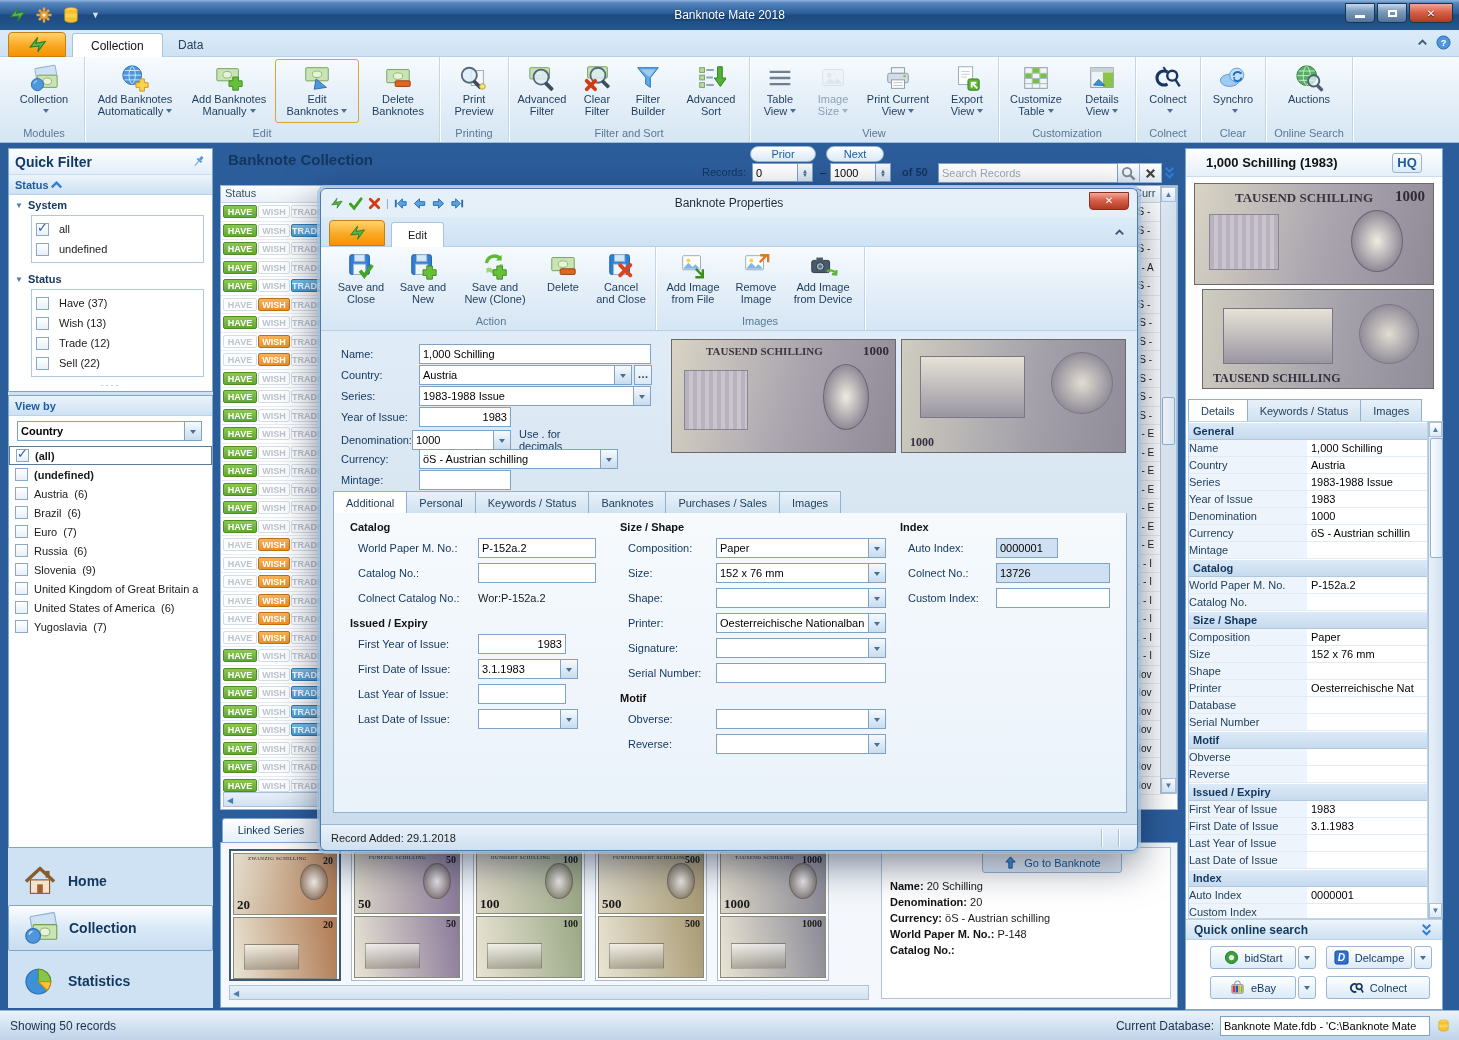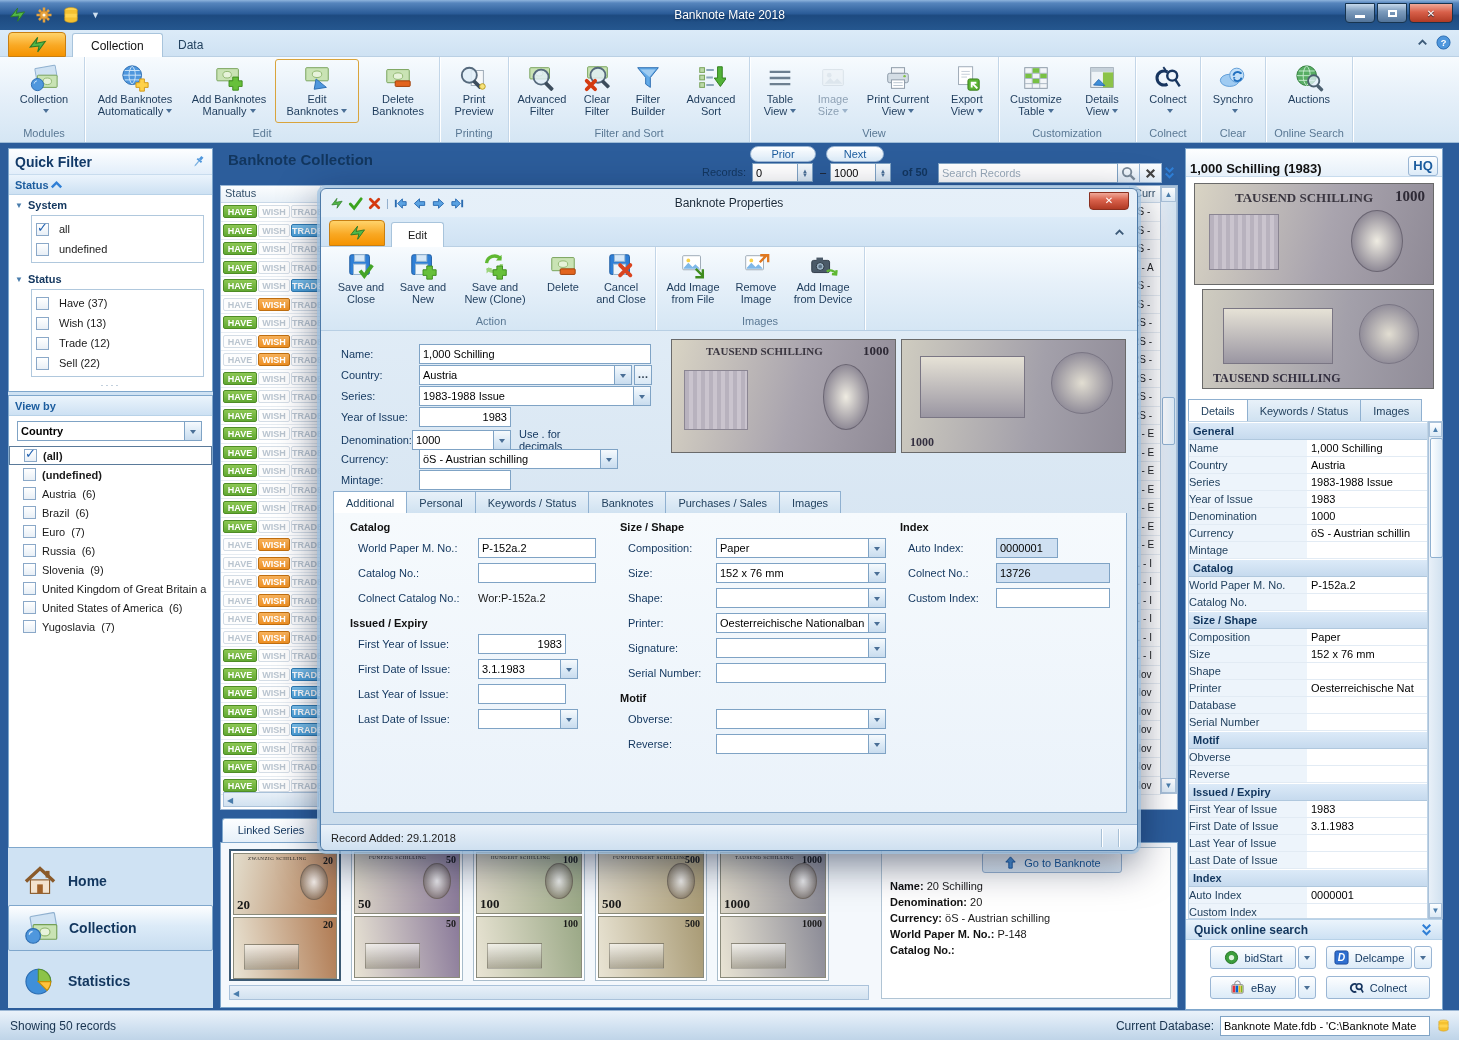--- a/index.html
+++ b/index.html
@@ -40,21 +40,21 @@
 .panel{position:absolute;left:0;width:205px;background:#fff;border:1px solid #7fa7cc;}
 .phead{height:26px;background:linear-gradient(#fdfeff,#e2eefa);border-bottom:1px solid #c8dcEE;display:flex;align-items:center;padding:0 6px;font-weight:bold;font-size:14px;color:#123a68;}
 .phead .sp{flex:1;}
 .sechead{height:20px;background:linear-gradient(#ebf4fc,#cde1f3);border-bottom:1px solid #b8d2e8;display:flex;align-items:center;padding:0 6px;color:#1b5c9e;font-weight:bold;}
 .qfgrp-h{display:flex;align-items:center;gap:5px;padding:4px 4px 2px 6px;font-weight:bold;color:#12365e;}
 .qfbox{border:1px solid #b0c8dd;margin:2px 8px 6px 22px;padding:3px 4px;}
 .cbrow{display:flex;align-items:center;gap:10px;height:20px;}
 .cb{width:13px;height:13px;border:1px solid #8aa8c8;background:linear-gradient(#fff,#e8eff6);position:relative;flex:none;}
 .cb.on::after{content:"✓";position:absolute;left:0px;top:-4px;font-size:13px;font-weight:bold;color:#2060b0;}
 .splitdots{position:absolute;left:0;width:100%;text-align:center;color:#7a98b5;font-size:9px;letter-spacing:2px;line-height:8px;}
-#country-list .crow{display:flex;align-items:center;gap:6px;height:19px;padding-left:14px;white-space:nowrap;overflow:hidden;}
+#country-list .crow{display:flex;align-items:center;gap:6px;height:19px;padding-left:6px;white-space:nowrap;overflow:hidden;}
 #country-list .crow.sel{border:1px solid #5a7a9a;background:#fff;}
 .combo{display:inline-flex;}
 .inp{border:1px solid #7fa3c5;background:#fff;height:20px;font:11px "Liberation Sans","DejaVu Sans",sans-serif;padding:0 3px;}
 .inp.right{text-align:right;}
 .inp.ro{background:#cfe0f2;}
 .dd{width:17px;height:20px;background:linear-gradient(#f6fafd,#d9e8f5 60%,#c9dcEE);border:1px solid #7fa3c5;border-left:none;position:relative;flex:none;}
 .dd::after{content:"";position:absolute;left:5px;top:8px;border:3.5px solid transparent;border-top:4.5px solid #4a6f96;}
 #side-nav .nav{position:absolute;left:0;width:205px;display:flex;align-items:center;gap:10px;padding-left:14px;font-size:14px;font-weight:bold;color:#12365e;}
 #side-nav .nav.sel{background:linear-gradient(#fdfeff,#dcebf8 45%,#c8ddf0);border:1px solid #7fa7cc;border-radius:2px;}
 .navic{width:36px;height:36px;}
@@ -127,21 +127,21 @@
 .dlg-col .frow{position:static;margin:0 0 3px 16px;height:22px;}
 #dlg-col1{position:absolute;left:8px;top:0;width:260px;}
 #dlg-col2{position:absolute;left:278px;top:0;width:280px;}
 #dlg-col3{position:absolute;left:558px;top:0;width:230px;}
 #dlg-col1 .flabel{width:120px;flex:none;}
 #dlg-col2 .flabel{width:88px;flex:none;}
 #dlg-col3 .flabel{width:88px;flex:none;}
 #dlg-status{position:absolute;left:0;bottom:0;width:100%;height:26px;background:linear-gradient(#eaf2fa,#cfe0f0);border-top:1px solid #9ab6d4;border-radius:0 0 6px 6px;display:flex;align-items:center;padding:0 10px;color:#222;}
 
 #rpanel{position:absolute;left:1185px;top:148px;width:258px;height:862px;background:#fff;border:1px solid #7fa7cc;}
-#rp-head{height:28px;display:flex;align-items:flex-end;padding:0 4px;background:linear-gradient(#fdfeff,#e6f0f9);border-bottom:1px solid #c8dcee;font-weight:bold;font-size:13px;color:#111;}
+#rp-head{height:28px;display:flex;align-items:center;padding:0 20px;background:linear-gradient(#fdfeff,#e6f0f9);border-bottom:1px solid #c8dcee;font-weight:bold;font-size:13px;color:#111;}
 #hq-btn{margin-left:auto;width:30px;height:20px;border:1px solid #9ab6d4;border-radius:3px;background:linear-gradient(#fdfeff,#dcebf8);color:#1b5c9e;font-weight:bold;text-align:center;line-height:18px;}
 #rp-tabs{position:absolute;left:2px;top:250px;display:flex;}
 #rp-grid{position:absolute;left:2px;top:272px;width:240px;height:498px;overflow:hidden;border:1px solid #c0d4e6;}
 .grp-hd{height:18px;line-height:17px;background:linear-gradient(#dceaf8,#c6daee);border-top:1px solid #fff;border-bottom:1px solid #b0c8de;font-weight:bold;color:#12365e;padding-left:4px;}
 .drow{display:flex;height:17px;line-height:16px;border-bottom:1px solid #e2ebf4;}
 .dlabel{width:118px;flex:none;padding-left:0;color:#23425f;background:#edf4fb;white-space:nowrap;overflow:hidden;}
 .dval{flex:1;padding-left:4px;background:#fff;white-space:nowrap;overflow:hidden;color:#000;}
 #rp-qs-head{position:absolute;left:0px;top:770px;width:256px;height:21px;background:linear-gradient(#ebf4fc,#cde1f3);border-top:1px solid #b8d2e8;border-bottom:1px solid #b8d2e8;display:flex;align-items:center;padding:0 8px;color:#12365e;font-weight:bold;font-size:12px;}
 .qsbtn{position:absolute;height:23px;border:1px solid #9ab6d4;border-radius:3px;background:linear-gradient(#fdfeff,#dcebf8);display:flex;align-items:center;justify-content:center;gap:6px;color:#12365e;}
 .qsdd{position:absolute;width:18px;height:23px;border:1px solid #9ab6d4;border-radius:3px;background:linear-gradient(#fdfeff,#dcebf8);}

